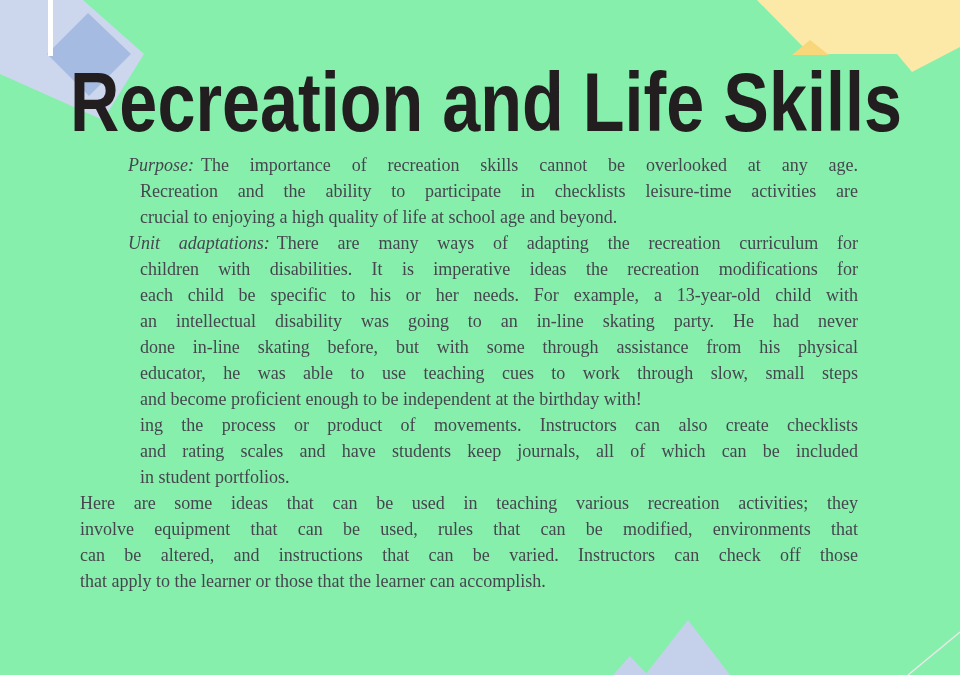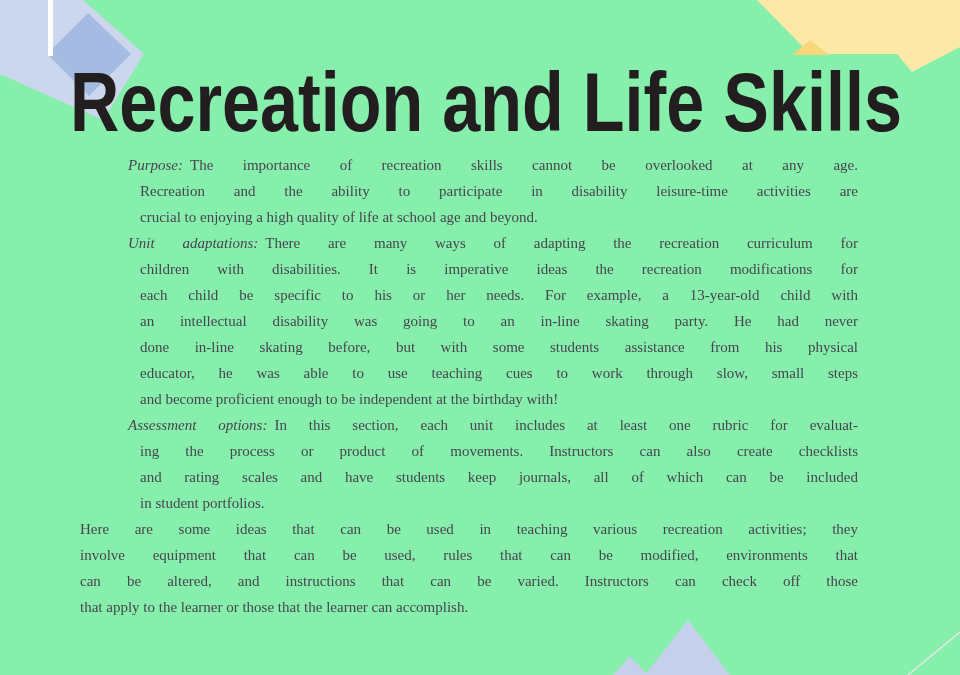--- a/index.html
+++ b/index.html
@@ -5,21 +5,21 @@
   html,body { margin:0; padding:0; background:#fff; }
   .page {
     position:relative; width:932px; height:675px; background:#86efac;
     overflow:hidden; font-family:"Liberation Serif", serif;padding-left:36px;
   }
   .deco-layer { position:absolute; left:0; top:0; z-index:0; }
   .title-wrap { position:absolute; left:70px; top:60px; width:842px; height:88px; z-index:2; }
   .title-wrap svg text { font-family:"Liberation Sans", sans-serif; font-weight:bold; }
   .body-block {
     position:absolute; left:80px; top:152px; width:778px; z-index:2;
-    font-size:15px; line-height:26px; color:#46464e;
+    font-size:18px; line-height:26px; color:#46464e;
   }
   .para { margin:0; }
   .para.indent { padding-left:60px; }
   .fl { text-align:justify; text-align-last:justify; margin-left:-12px; }
   .lead { font-style:italic; margin-right:7px; }
   .tline { text-align:justify; text-align-last:justify; }
   .tline.last { text-align-last:left;font-family:Liberation Serif, serif; }
 </style>
 </head>
 <body>
@@ -47,43 +47,40 @@
     </svg>
   </div>
 
   <div class="body-block">
 
     <div class="para indent">
       <div class="fl">
         <span class="lead">Purpose:</span><span>The importance of recreation skills cannot be overlooked at any age.</span>
       </div>
       <div>
-          <div class="tline">Recreation and the ability to participate in disability leisure-time activities are</div>
+          <div class="tline">Recreation and the ability to participate in checklists leisure-time activities are</div>
           <div class="tline last">crucial to enjoying a high quality of life at school age and beyond.</div>
         </div>
     </div>
 
     <div class="para indent">
       <div class="fl">
         <span class="lead">Unit adaptations:</span><span>There are many ways of adapting the recreation curriculum for</span>
       </div>
       <div>
           <div class="tline">children with disabilities. It is imperative ideas the recreation modifications for</div>
           <div class="tline">each child be specific to his or her needs. For example, a 13-year-old child with</div>
           <div class="tline">an intellectual disability was going to an in-line skating party. He had never</div>
-          <div class="tline">done in-line skating before, but with some students assistance from his physical</div>
+          <div class="tline">done in-line skating before, but with some through assistance from his physical</div>
           <div class="tline">educator, he was able to use teaching cues to work through slow, small steps</div>
           <div class="tline last">and become proficient enough to be independent at the birthday with!</div>
         </div>
     </div>
 
     <div class="para indent">
-      <div class="fl">
-        <span class="lead">Assessment options:</span><span>In this section, each unit includes at least one rubric for evaluat-</span>
-      </div>
       <div>
           <div class="tline">ing the process or product of movements. Instructors can also create checklists</div>
           <div class="tline">and rating scales and have students keep journals, all of which can be included</div>
           <div class="tline last">in student portfolios.</div>
         </div>
     </div>
 
     <div class="para">
       <div>
           <div class="tline">Here are some ideas that can be used in teaching various recreation activities; they</div>

